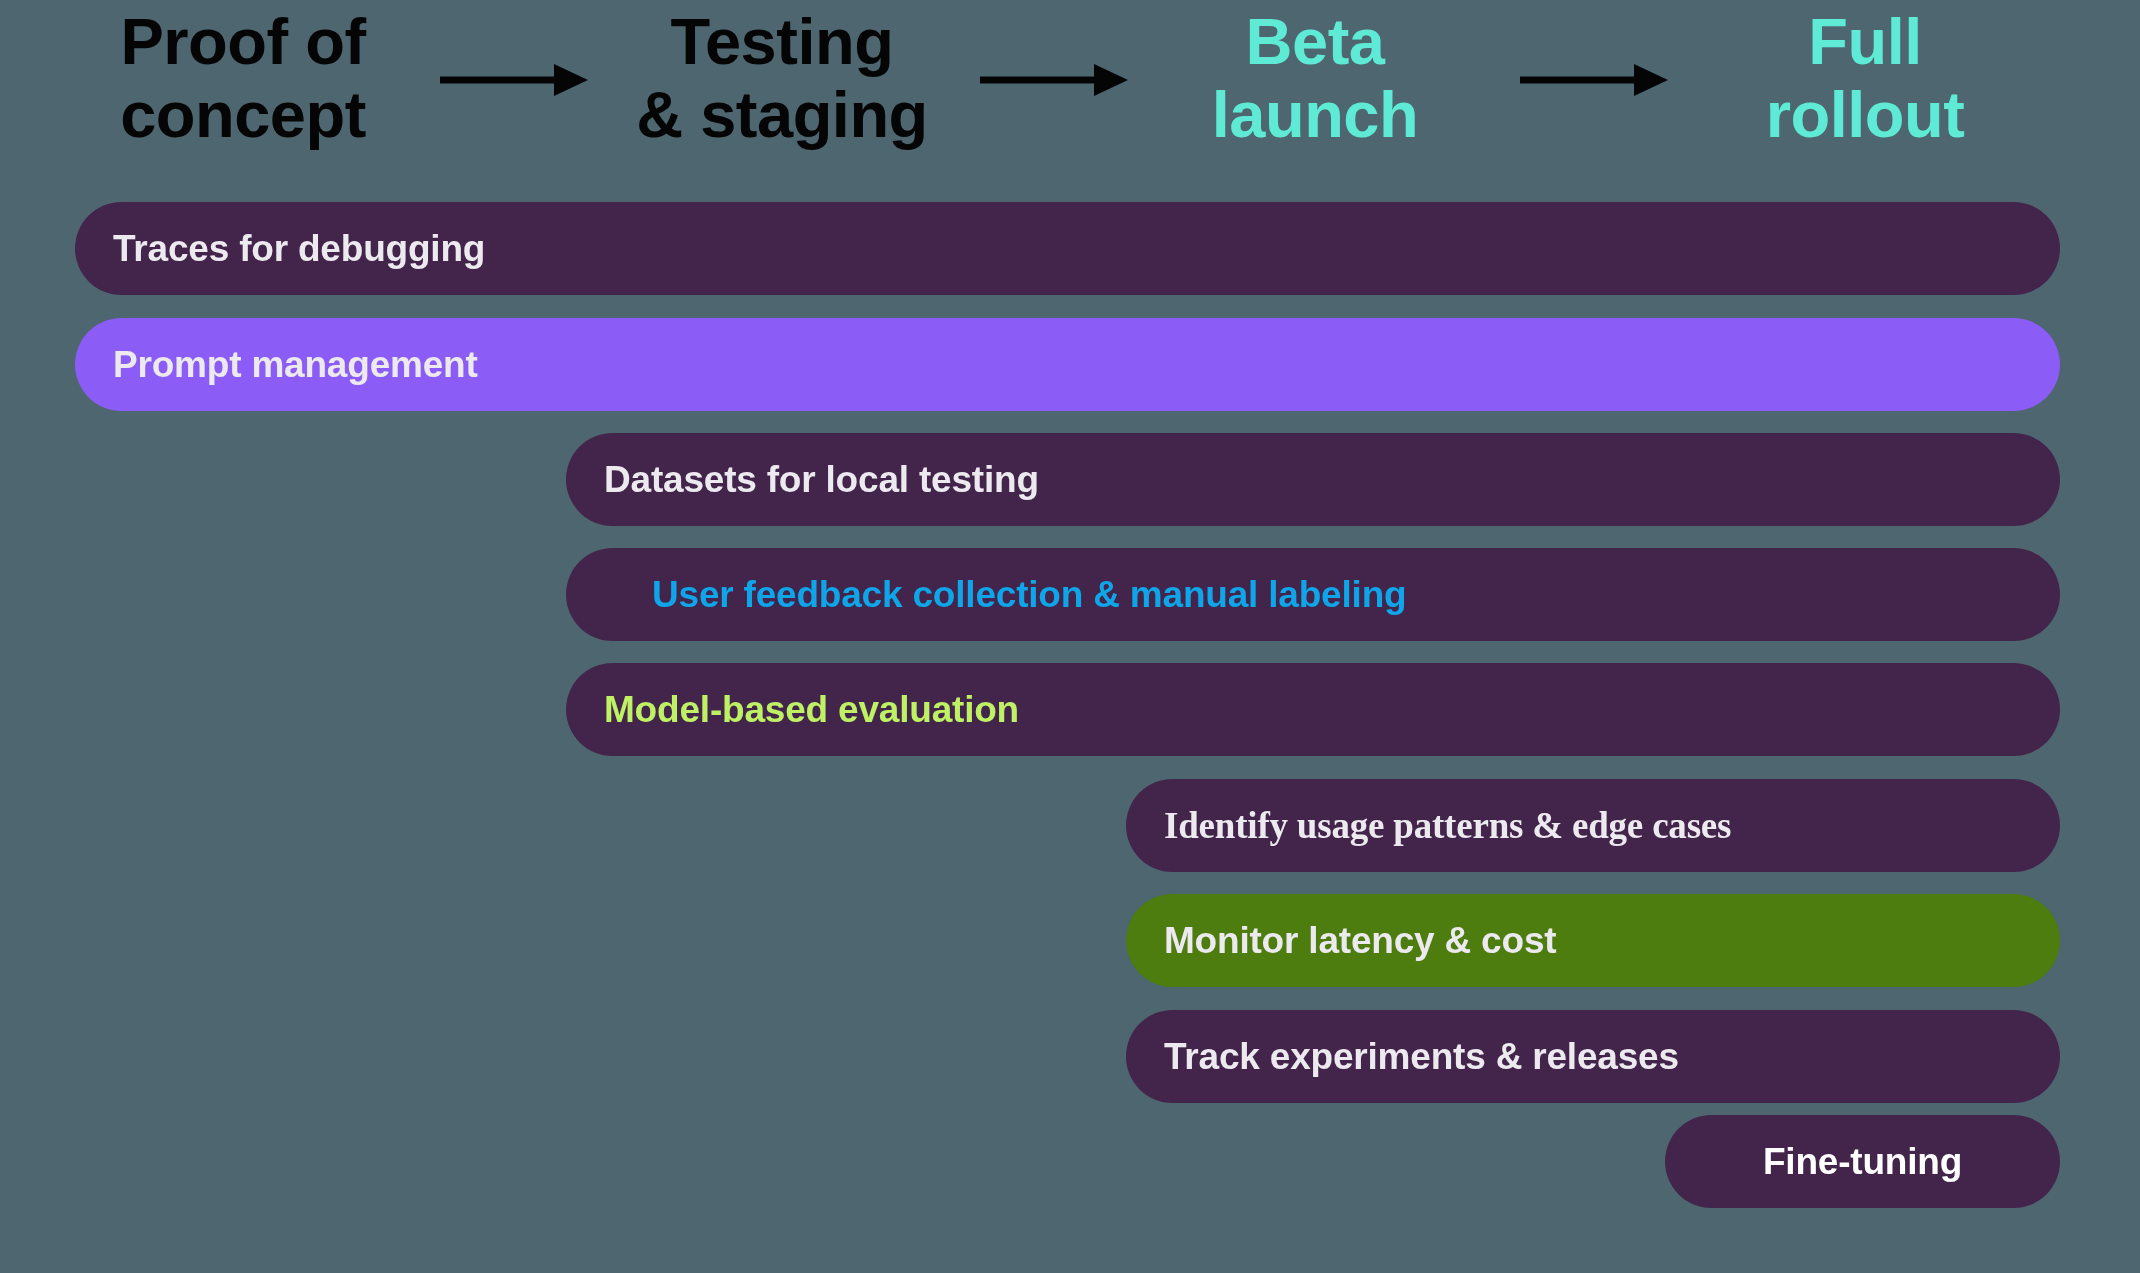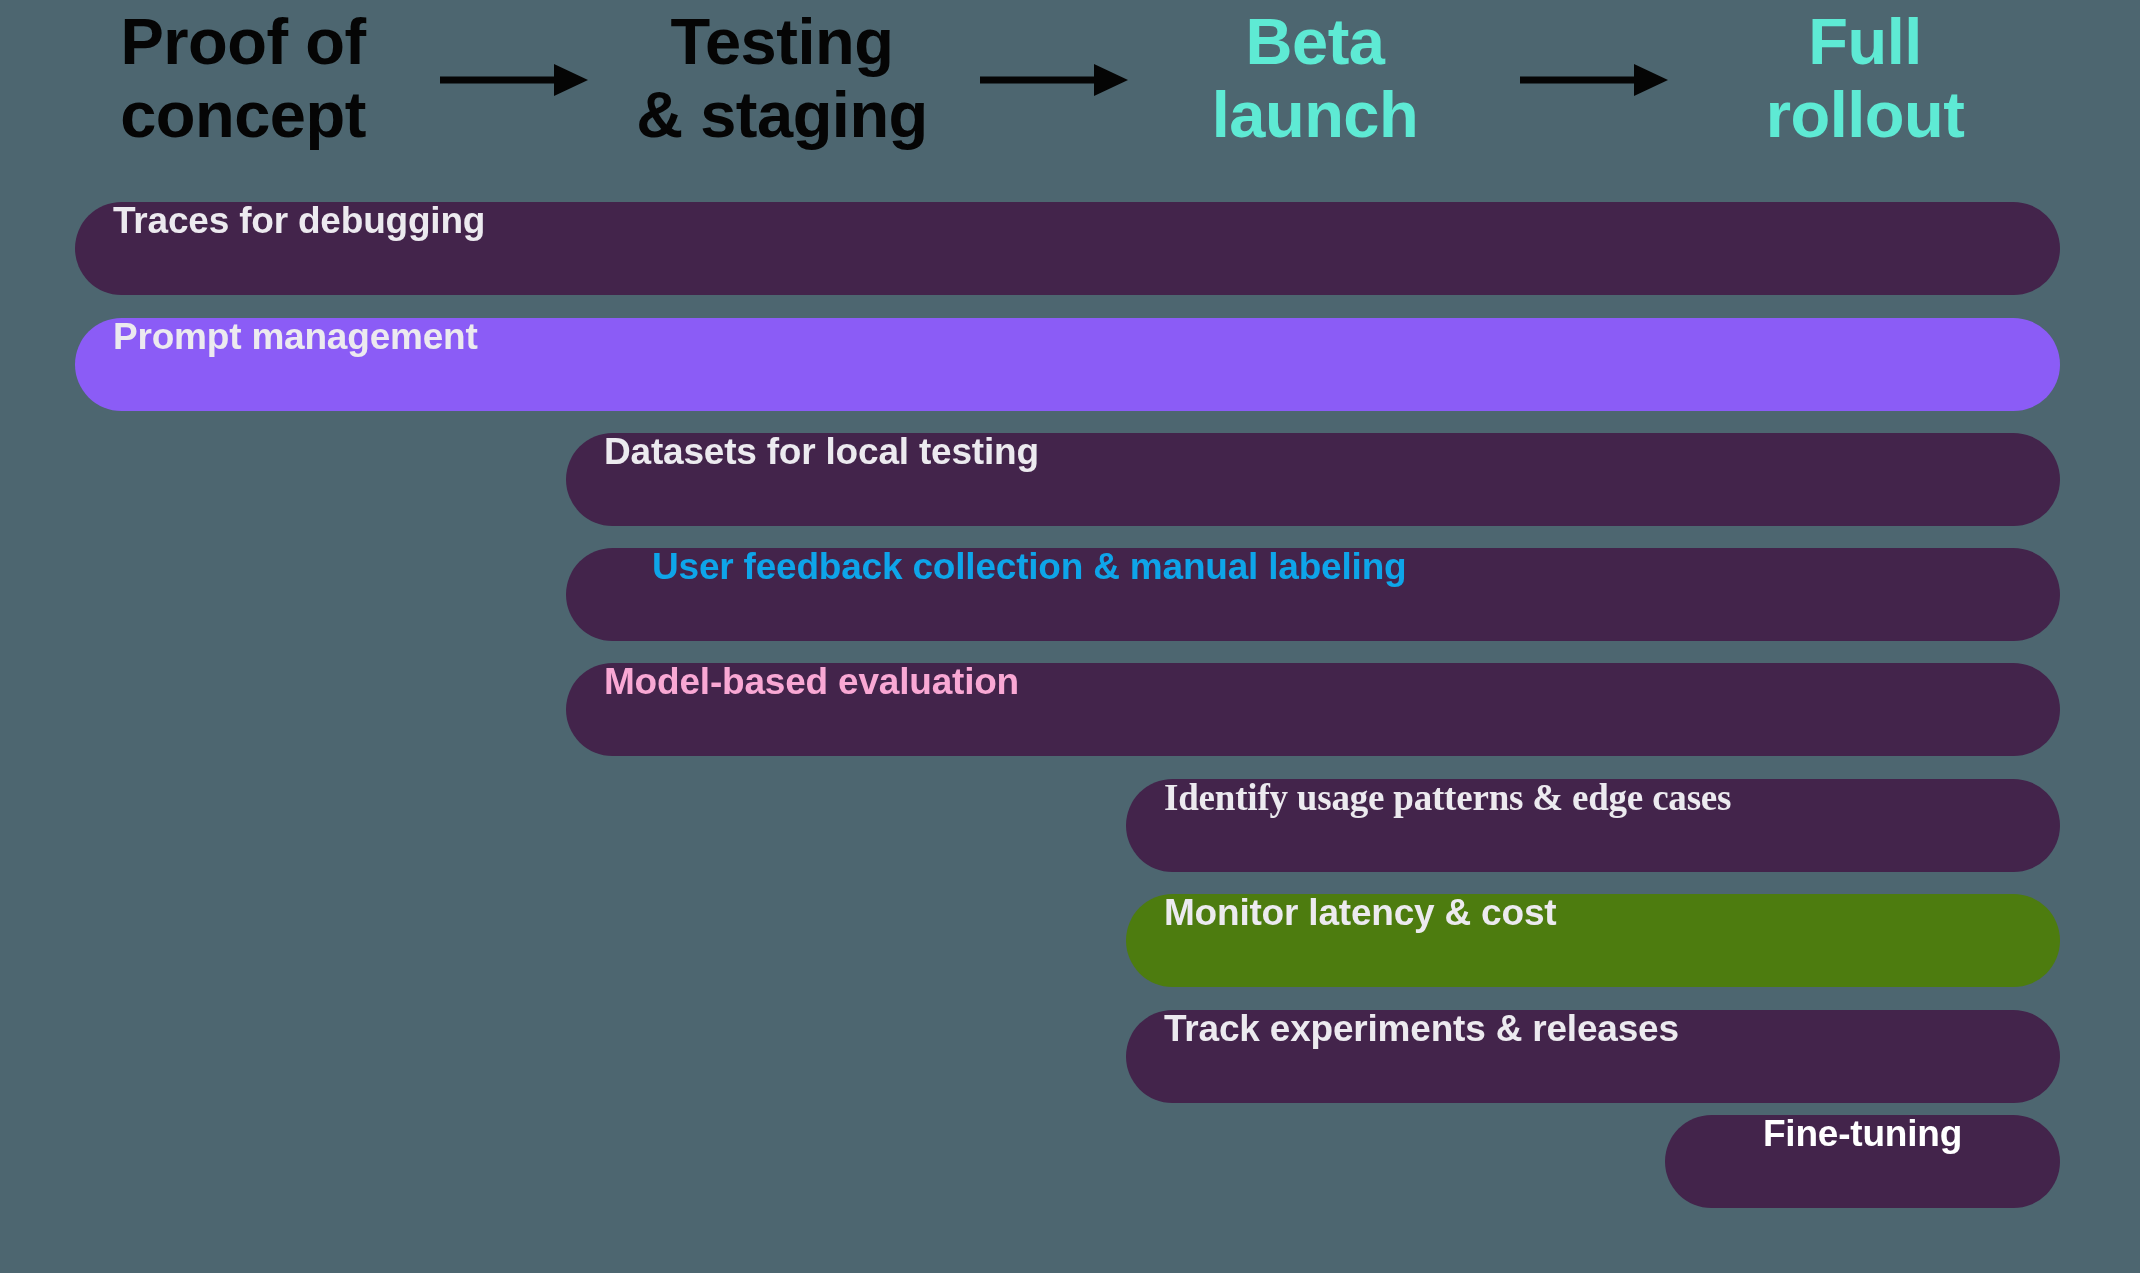--- a/index.html
+++ b/index.html
@@ -44,21 +44,21 @@
   }
   .arrow svg { display: block; }
 
   
   .bar {
     position: absolute;
     height: 93px;
     background: #43244b;
     border-radius: 47px;
     display: flex;
-    align-items: flex-start;
+    align-items: center;
     box-sizing: border-box;
     padding-left: 38px;
     padding-right: 38px;
   }
   .bar.center { justify-content: center; padding-left: 46px; padding-right: 46px; }
 
   .bar-label {
     color: #eceaef;
     font-weight: bold;
     font-size: 37px;
@@ -108,21 +108,21 @@
       <div class="bar" style="left: 75px; top: 318px; width: 1985px; background: #8b5cf6;">
         <span class="bar-label" style="color: rgb(236, 234, 239);">Prompt management</span>
       </div>
       <div class="bar" style="left: 566px; top: 433px; width: 1494px; background: rgb(67, 36, 75);">
         <span class="bar-label" style="color: rgb(236, 234, 239);">Datasets for local testing</span>
       </div>
       <div class="bar" style="left: 566px; top: 548px; width: 1494px; background: rgb(67, 36, 75);">
         <span class="bar-label" style="color: #0ea5e9; margin-left: 48px;">User feedback collection &amp; manual labeling</span>
       </div>
       <div class="bar" style="left: 566px; top: 663px; width: 1494px; background: rgb(67, 36, 75);">
-        <span class="bar-label" style="color: #f9a8d4;">Model-based evaluation</span>
+        <span class="bar-label" style="color: #bef264;">Model-based evaluation</span>
       </div>
       <div class="bar" style="left: 1126px; top: 779px; width: 934px; background: rgb(67, 36, 75);">
         <span class="bar-label" style="color: rgb(236, 234, 239); font-family: Liberation Serif, serif;">Identify usage patterns &amp; edge cases</span>
       </div>
       <div class="bar" style="left: 1126px; top: 894px; width: 934px; background: #4d7c0f;">
         <span class="bar-label" style="color: rgb(236, 234, 239);">Monitor latency &amp; cost</span>
       </div>
       <div class="bar" style="left: 1126px; top: 1010px; width: 934px; background: rgb(67, 36, 75);">
         <span class="bar-label" style="color: rgb(236, 234, 239);">Track experiments &amp; releases</span>
       </div>

